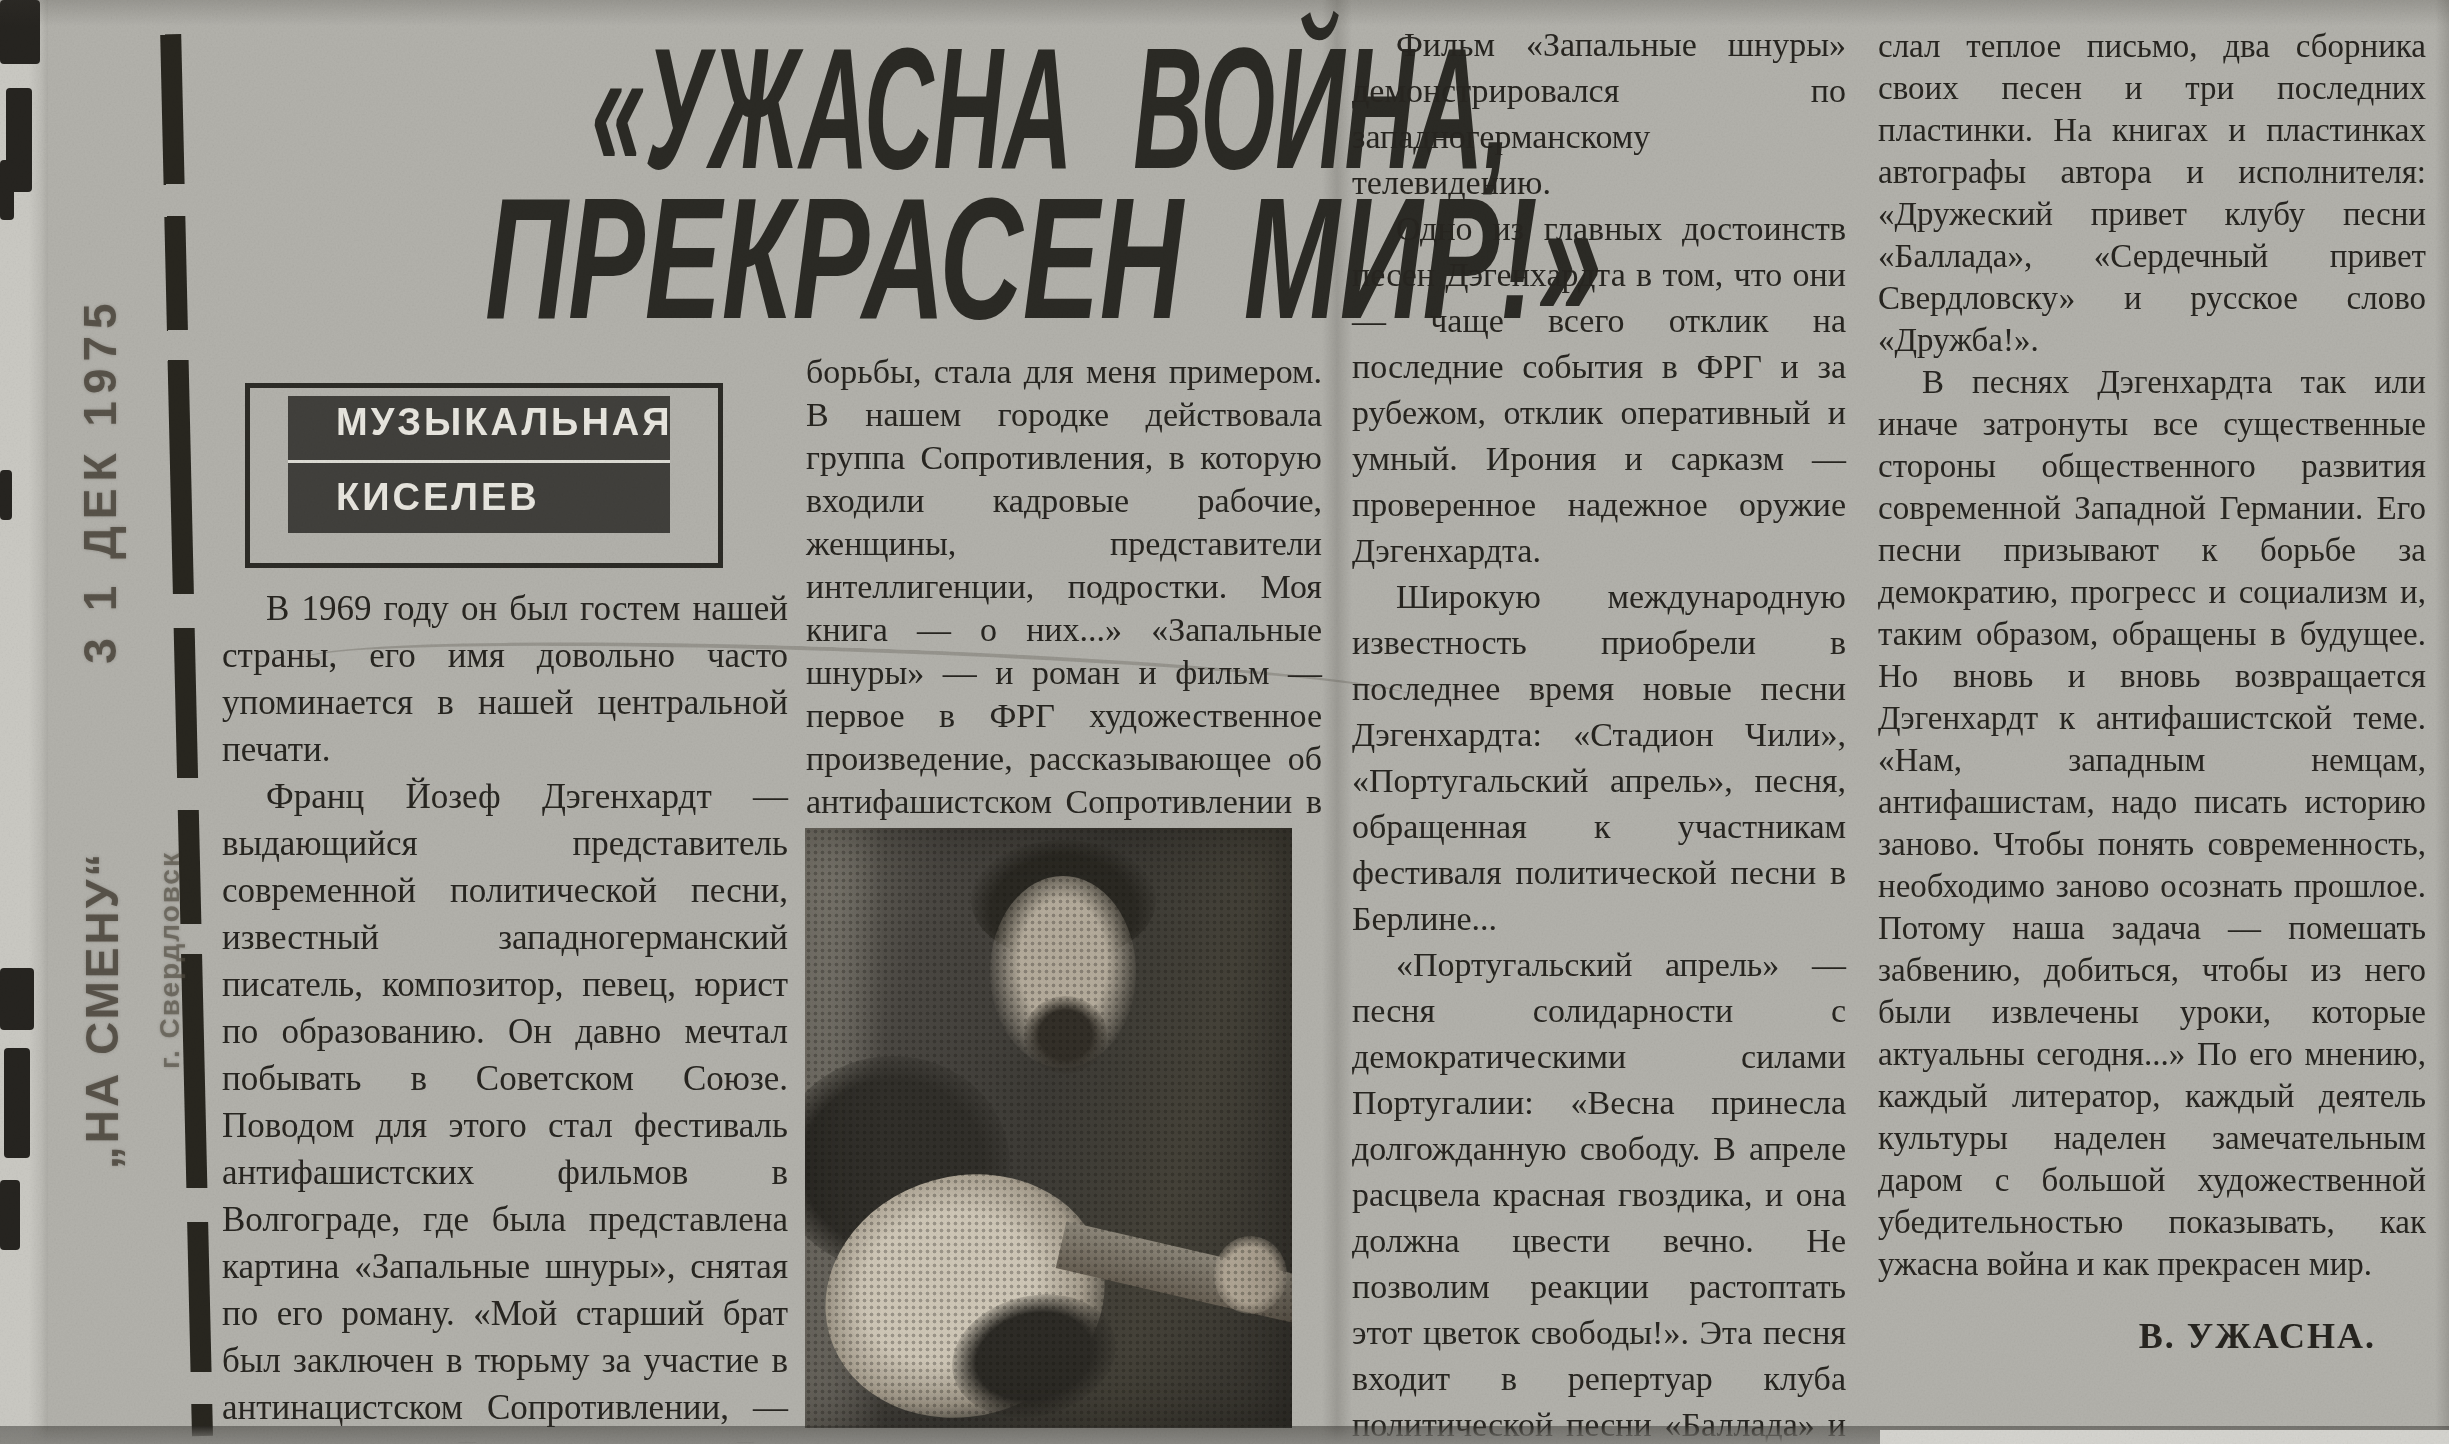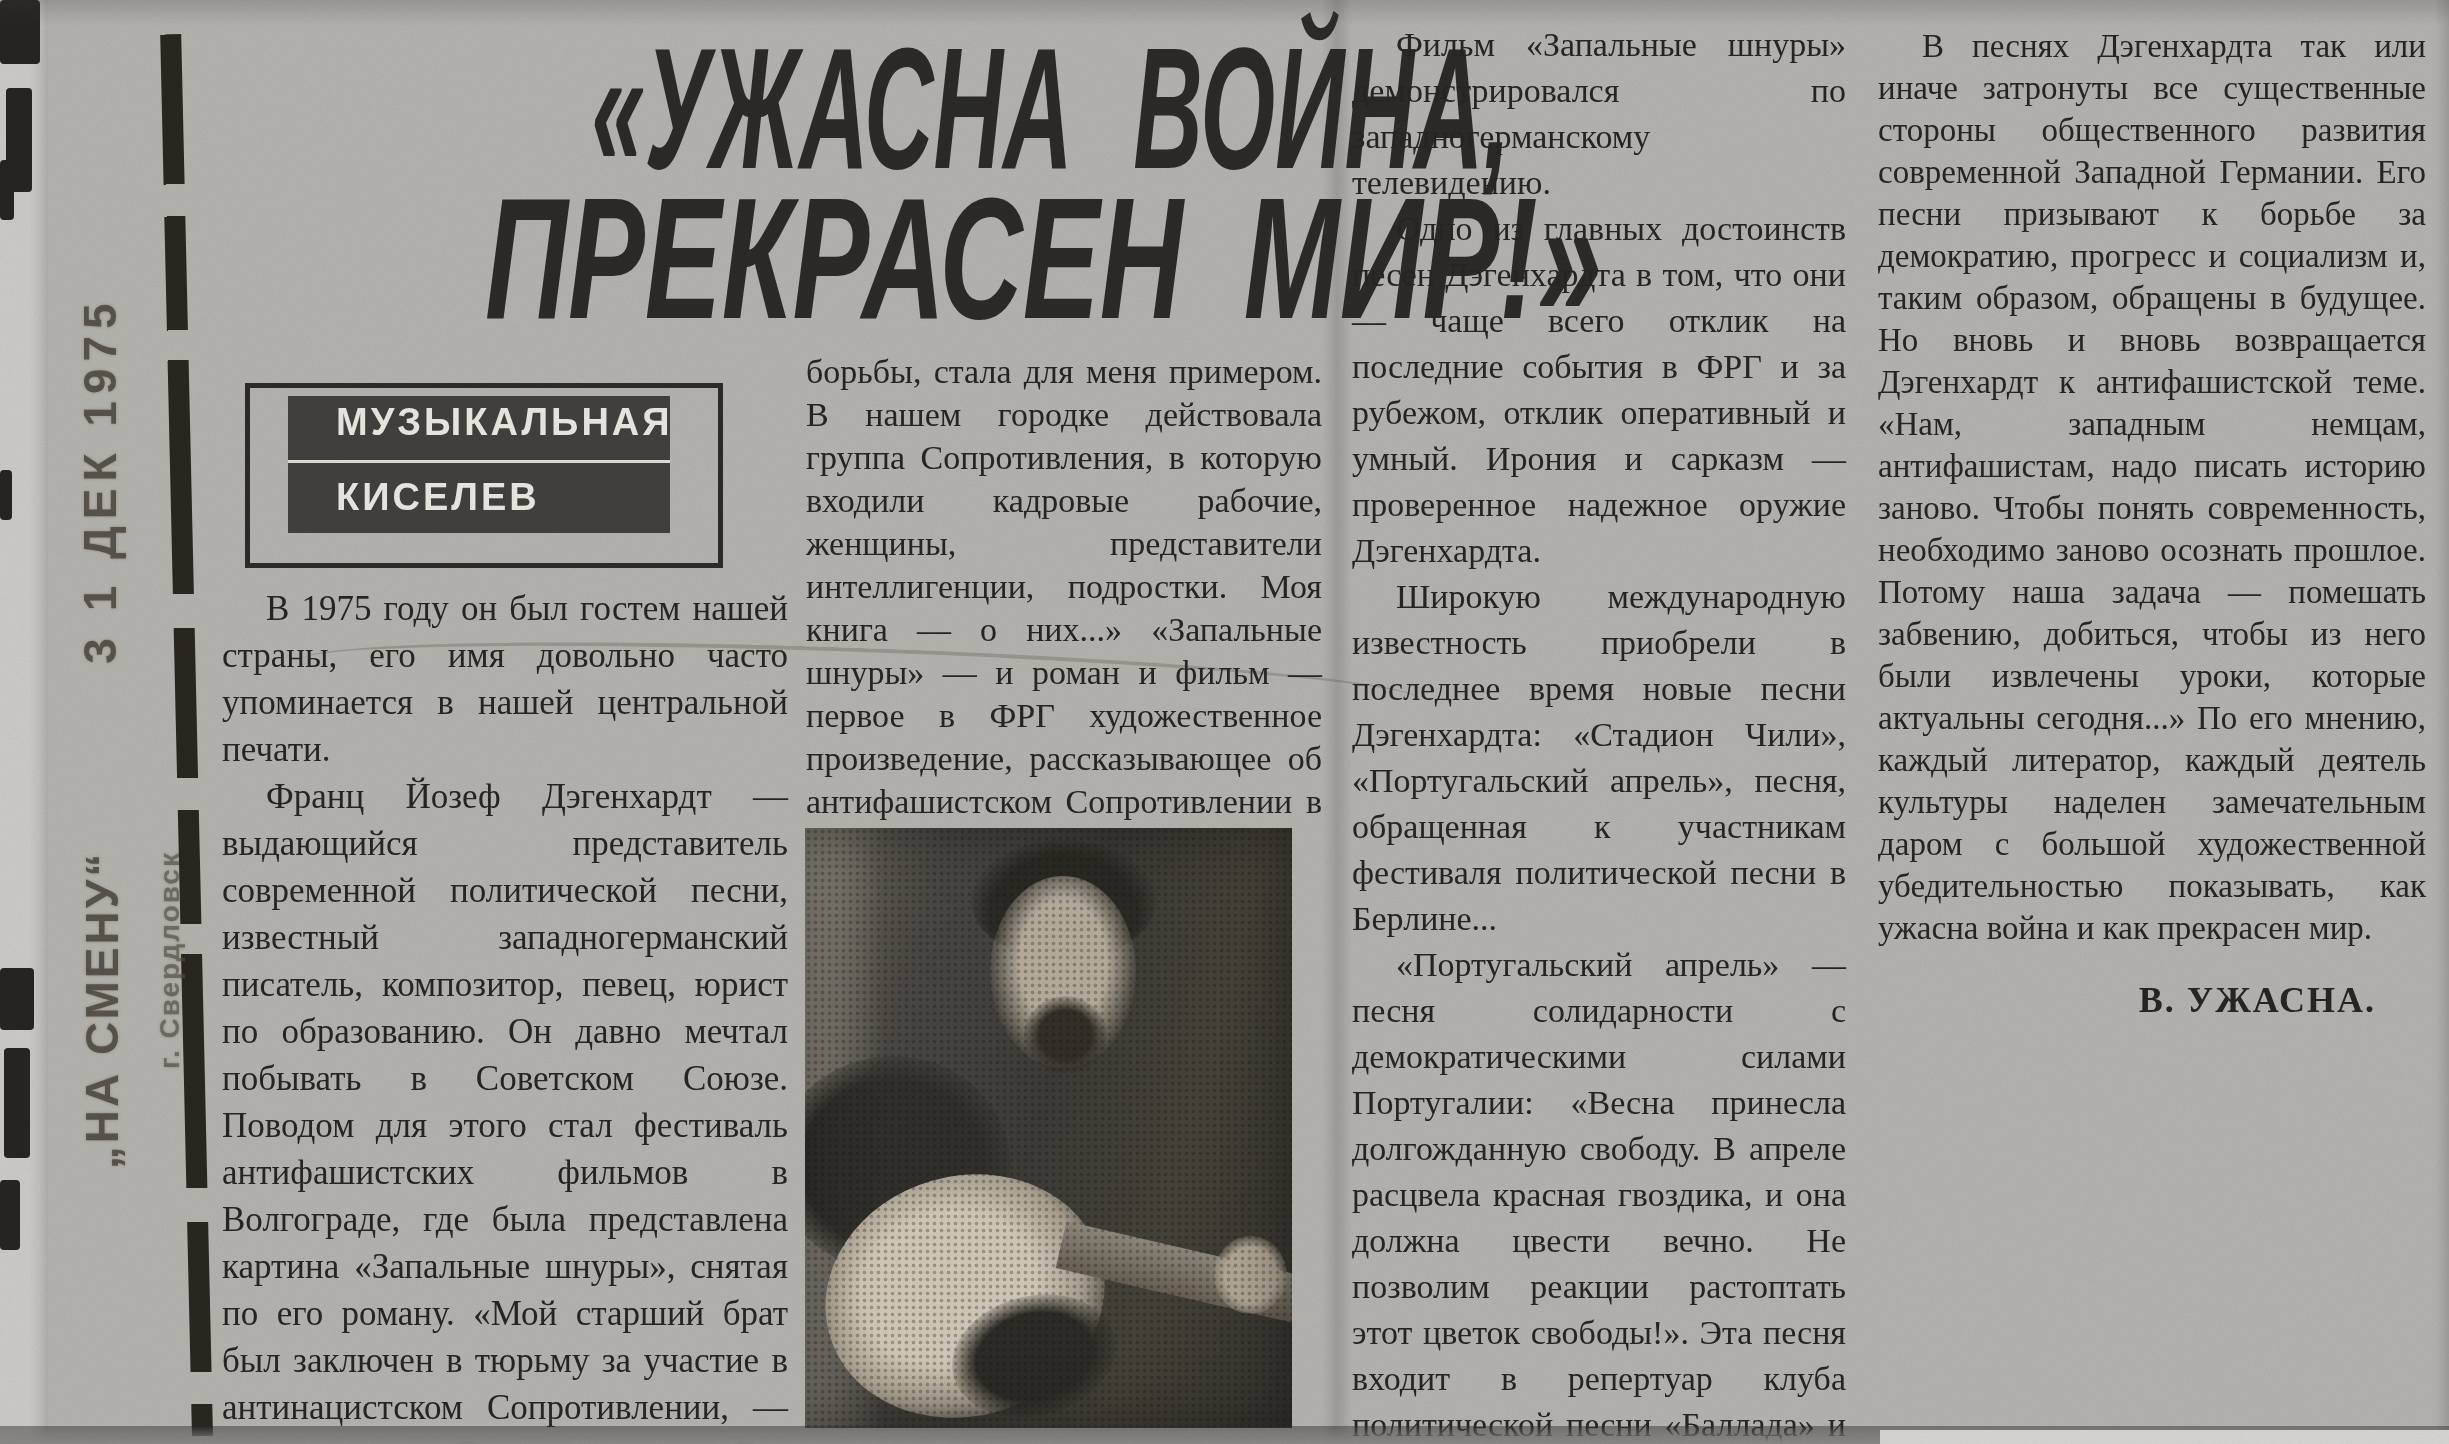--- a/index.html
+++ b/index.html
@@ -128,36 +128,37 @@
 
   <div class="rubric-box">
     <div class="rubric-fill">
       <div class="rubric-line l1">МУЗЫКАЛЬНАЯ</div>
       <div class="rubric-divider"></div>
       <div class="rubric-line l2">КИСЕЛЕВ</div>
     </div>
   </div>
 
   <div class="col col1">
-    <p>В 1975 году он был гостем нашей страны, его имя довольно часто упоминается в нашей центральной печати.</p>
+    <p>В 1969 году он был гостем нашей страны, его имя довольно часто упоминается в нашей центральной печати.</p>
     <p>Франц Йозеф Дэгенхардт — выдающийся представитель современной политической песни, известный западногерманский писатель, композитор, певец, юрист по образованию. Он давно мечтал побывать в Советском Союзе. Поводом для этого стал фестиваль антифашистских фильмов в Волгограде, где была представлена картина «Запальные шнуры», снятая по его роману. «Мой старший брат был заключен в тюрьму за участие в антинацистском Сопротивлении, — рассказывает Дэгенхардт. — Его жизнь, которую он не мыслил без</p>
   </div>
 
   <div class="col col2">
     <p class="cont">борьбы, стала для меня примером. В нашем городке действовала группа Сопротивления, в которую входили кадровые рабочие, женщины, представители интеллигенции, подростки. Моя книга — о них...» «Запальные шнуры» — и роман и фильм — первое в ФРГ художественное произведение, рассказывающее об антифашистском Сопротивлении в Германии.</p>
   </div>
 
   <div class="col col3">
     <p>Фильм «Запальные шнуры» демонстрировался по западногерманскому телевидению.</p>
     <p>Одно из главных достоинств песен Дэгенхардта в том, что они — чаще всего отклик на последние события в ФРГ и за рубежом, отклик оперативный и умный. Ирония и сарказм — проверенное надежное оружие Дэгенхардта.</p>
     <p>Широкую международную известность приобрели в последнее время новые песни Дэгенхардта: «Стадион Чили», «Португальский апрель», песня, обращенная к участникам фестиваля политической песни в Берлине...</p>
     <p>«Португальский апрель» — песня солидарности с демократическими силами Португалии: «Весна принесла долгожданную свободу. В апреле расцвела красная гвоздика, и она должна цвести вечно. Не позволим реакции растоптать этот цветок свободы!». Эта песня входит в репертуар клуба политической песни «Баллада» и недавно звучала в исполнении участников «Баллады» на областной комсомольской конференции. Эта песня стала поводом для письма «Баллады» Ф. Й. Дэгенхардту, на которое он сразу же ответил. Он при-</p>
   </div>
 
   <div class="col col4">
+    <p class="cont">слал теплое письмо, два сборника своих песен и три последних пластинки. На книгах и пластинках автографы автора и исполнителя: «Дружеский привет клубу песни «Баллада», «Сердечный привет Свердловску» и русское слово «Дружба!».</p>
     <p>В песнях Дэгенхардта так или иначе затронуты все существенные стороны общественного развития современной Западной Германии. Его песни призывают к борьбе за демократию, прогресс и социализм и, таким образом, обращены в будущее. Но вновь и вновь возвращается Дэгенхардт к антифашистской теме. «Нам, западным немцам, антифашистам, надо писать историю заново. Чтобы понять современность, необходимо заново осознать прошлое. Потому наша задача — помешать забвению, добиться, чтобы из него были извлечены уроки, которые актуальны сегодня...» По его мнению, каждый литератор, каждый деятель культуры наделен замечательным даром с большой художественной убедительностью показывать, как ужасна война и как прекрасен мир.</p>
     <div class="sig">В.  УЖАСНА.</div>
   </div>
 
   <div class="photo" title="Франц Йозеф Дэгенхардт поёт, играя на гитаре">
     <div class="ph-bg"></div>
     <div class="ph-light-left"></div>
     <div class="ph-arm"></div>
     <div class="ph-hair"></div>
     <div class="ph-head"></div>

